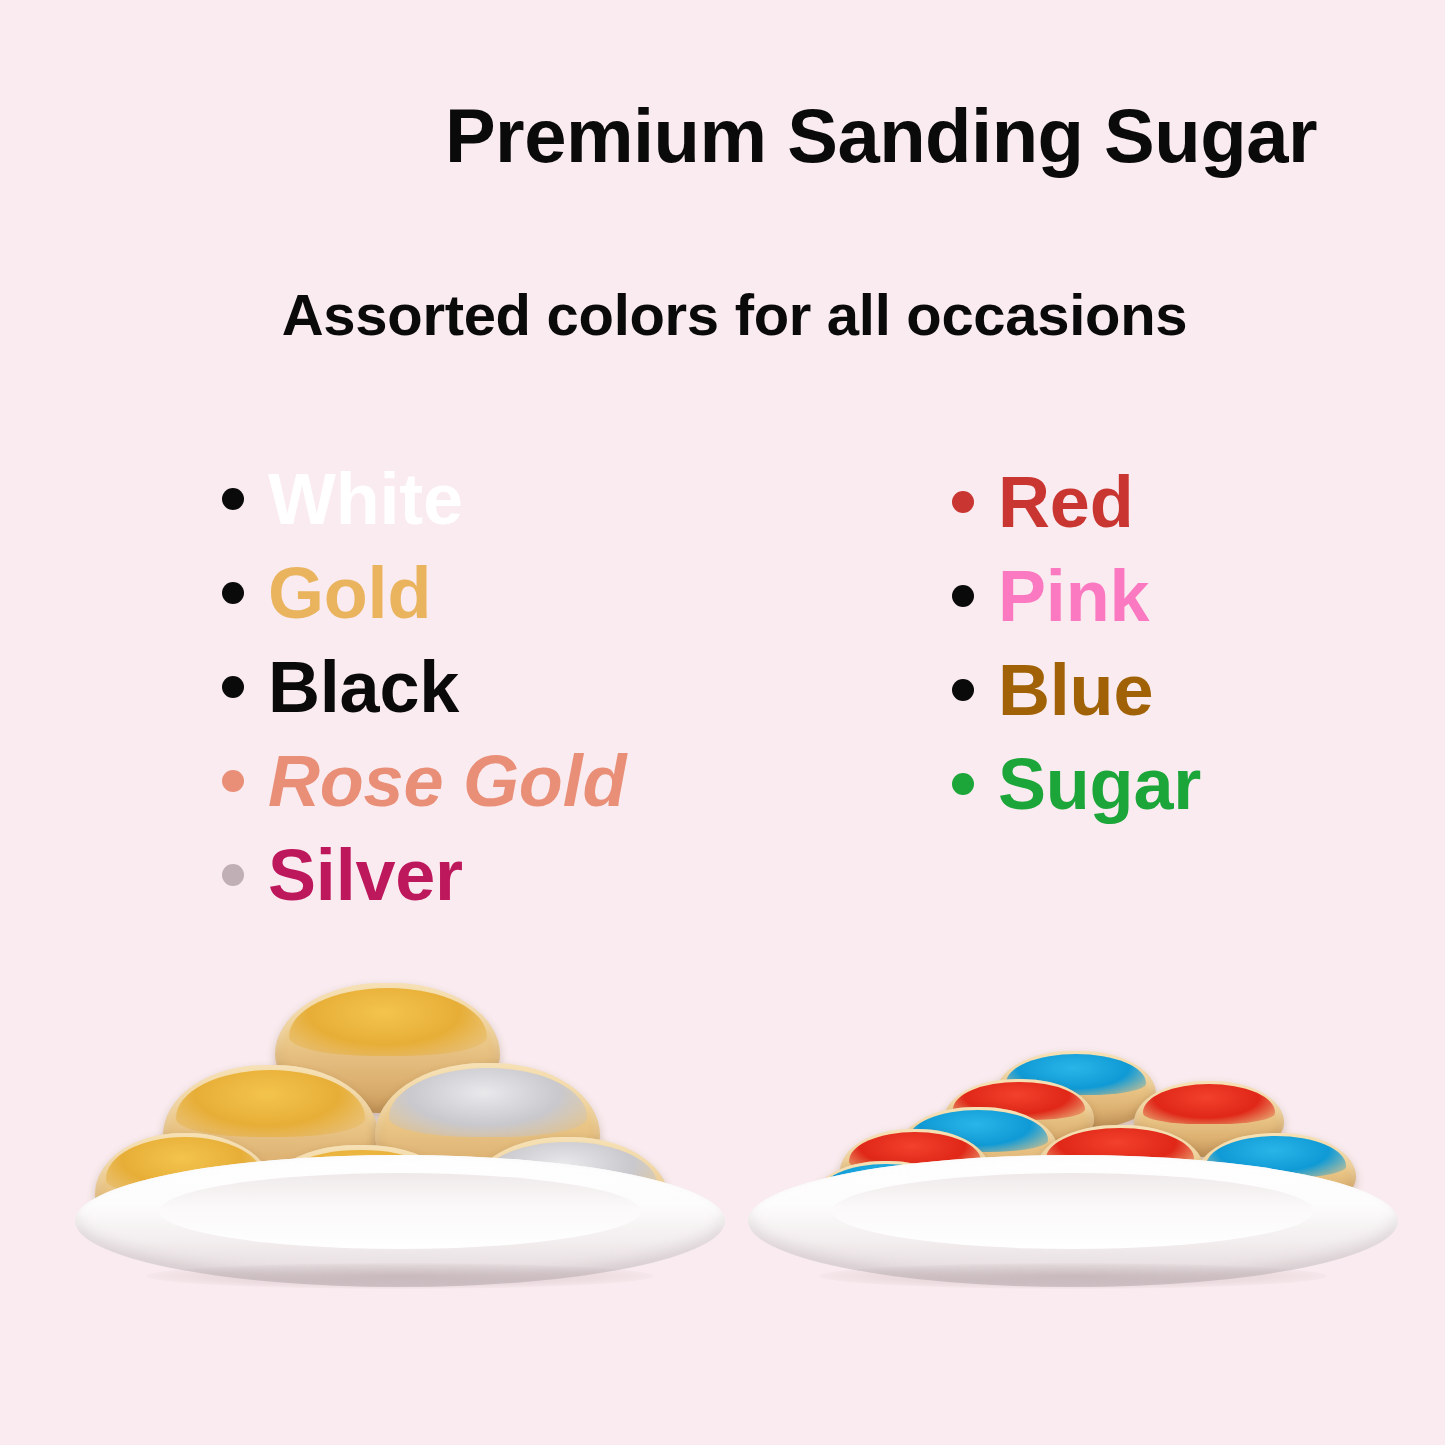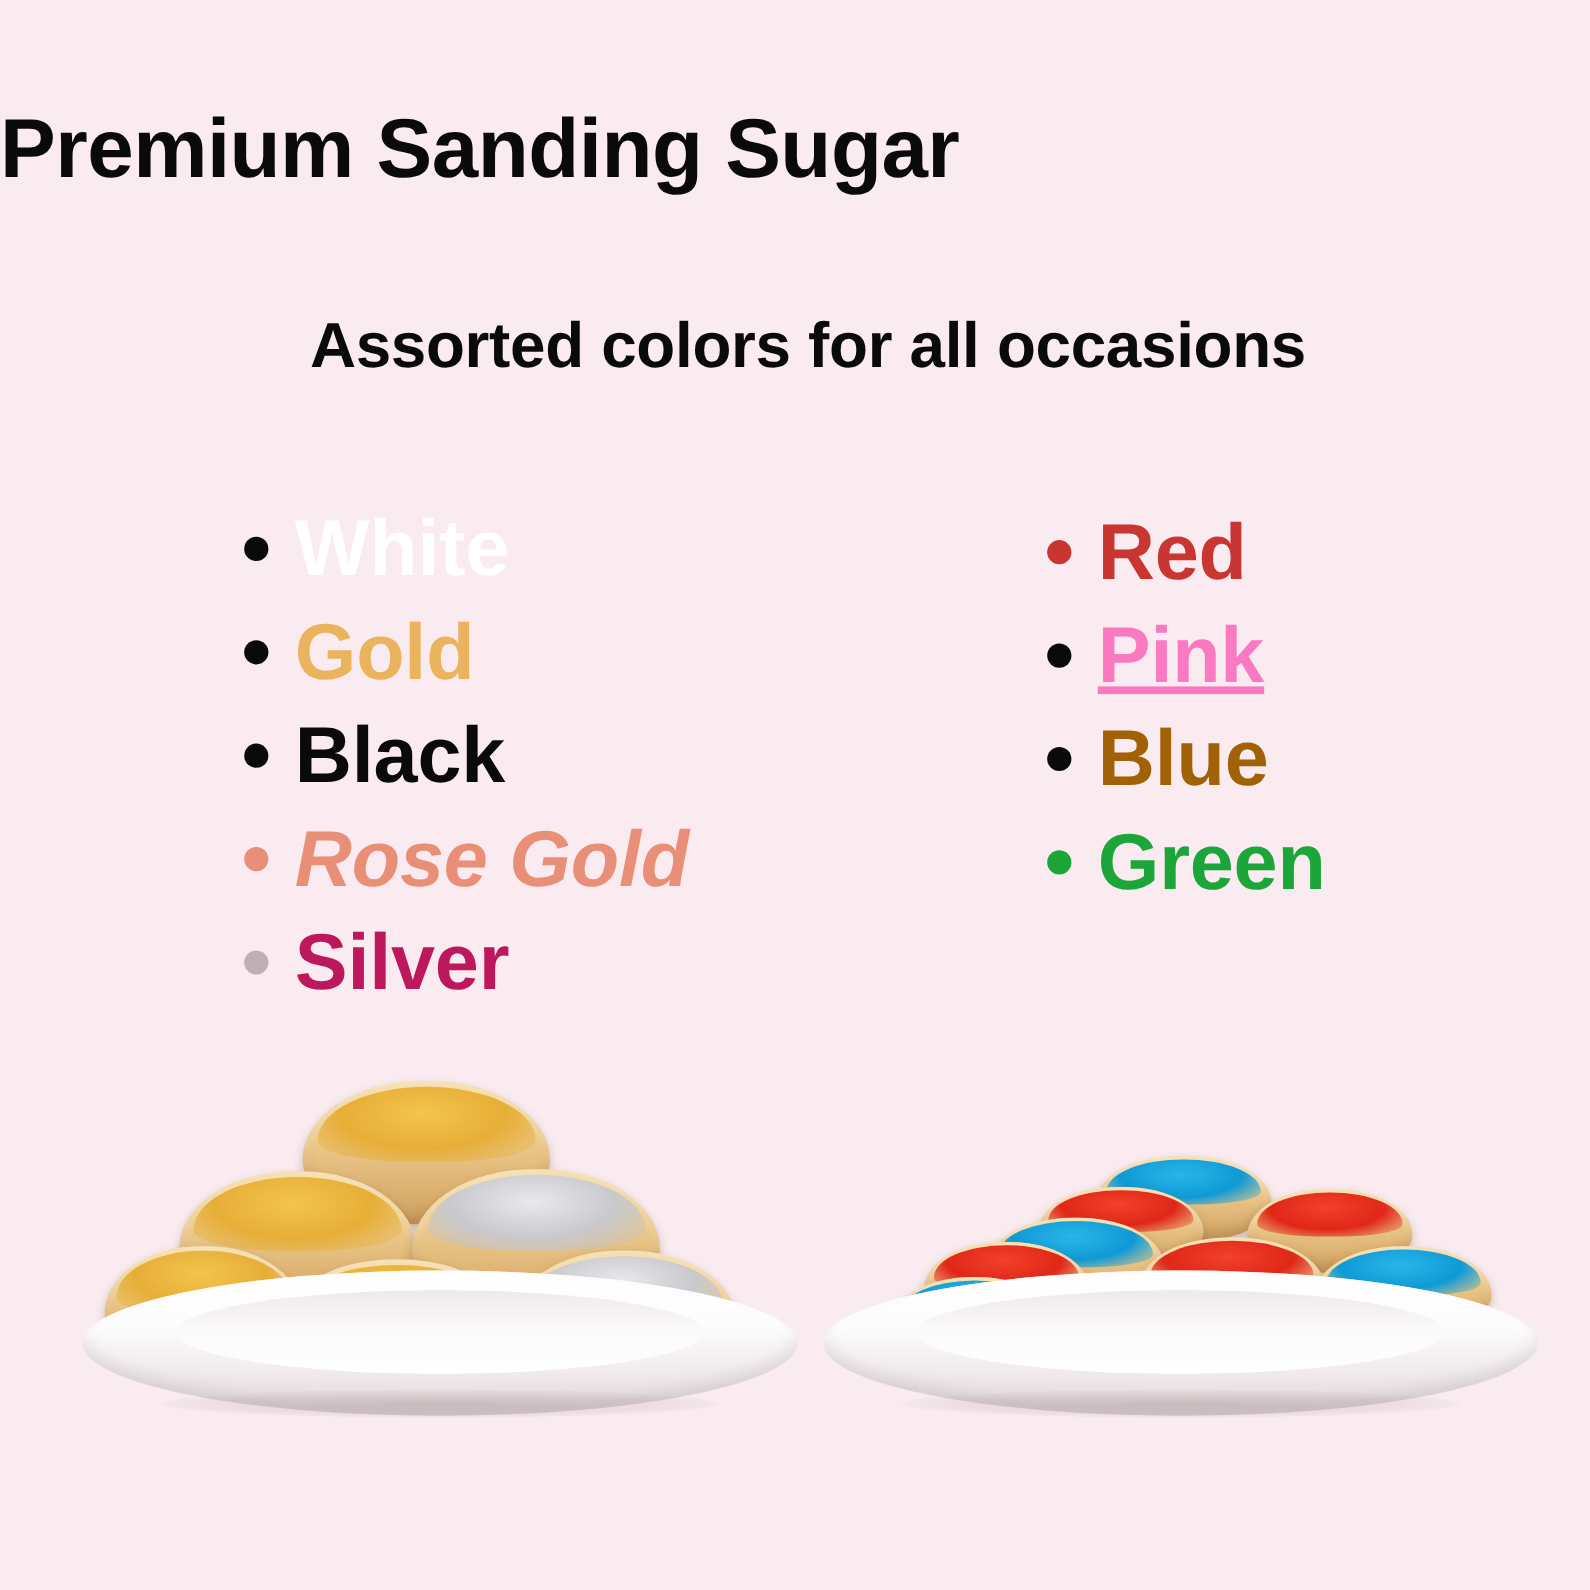--- a/index.html
+++ b/index.html
@@ -21,21 +21,21 @@
     height: 1445px;
     background: #f9ebef;
   }
 
   
   .title {
     position: absolute;
     left: 0;
     top: 96px;
     width: 1317px;
-    text-align: left;
+    text-align: right;
     font-size: 76px;
     font-weight: 700;
     letter-spacing: -0.5px;
     color: #0a0a0a;
     line-height: 1.05;
     white-space: nowrap;
   }
   .subtitle {
     position: absolute;
     left: 12px;
@@ -182,29 +182,29 @@
     </li>
   </ul>
 
   <ul class="list list-right">
     <li class="list-item">
       <span class="bullet" style="background: rgb(201, 53, 49);"></span>
       <span class="item-label" style="color: rgb(201, 53, 49);">Red</span>
     </li>
     <li class="list-item">
       <span class="bullet" style="background: rgb(10, 10, 10);"></span>
-      <span class="item-label" style="color: rgb(250, 121, 192); text-decoration: underline;">Pink</span>
+      <span class="item-label" style="color: rgb(250, 121, 192);">Pink</span>
     </li>
     <li class="list-item">
       <span class="bullet" style="background: rgb(10, 10, 10);"></span>
       <span class="item-label" style="color: #a16207;">Blue</span>
     </li>
     <li class="list-item">
       <span class="bullet" style="background: rgb(28, 166, 58);"></span>
-      <span class="item-label" style="color: rgb(28, 166, 58);">Green</span>
+      <span class="item-label" style="color: rgb(28, 166, 58);">Sugar</span>
     </li>
   </ul>
 
   <div class="photo photo-left">
     <span class="sr-only">Plate of sugar cookies topped with gold and silver sanding sugar</span>
 
     <div class="cookie sugar-gold" style="width:225px;height:130px;left:200px;top:18px;"></div>
     <div class="cookie sugar-gold" style="width:215px;height:128px;left:88px;top:100px;"></div>
     <div class="cookie sugar-silver" style="width:225px;height:132px;left:300px;top:98px;"></div>
     <div class="cookie sugar-gold" style="width:180px;height:112px;left:20px;top:168px;"></div>

